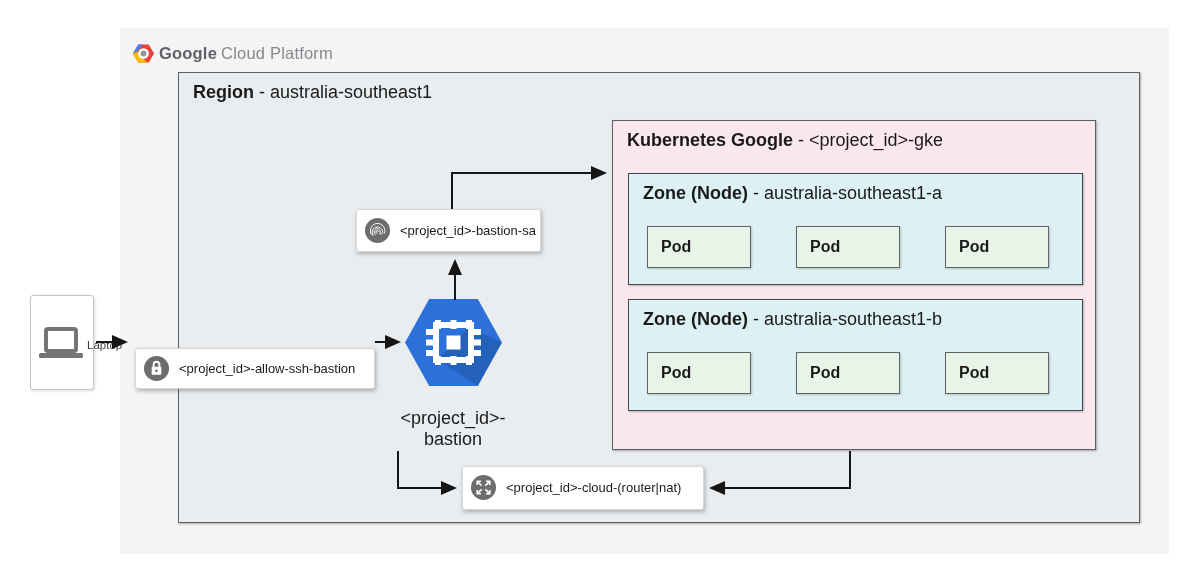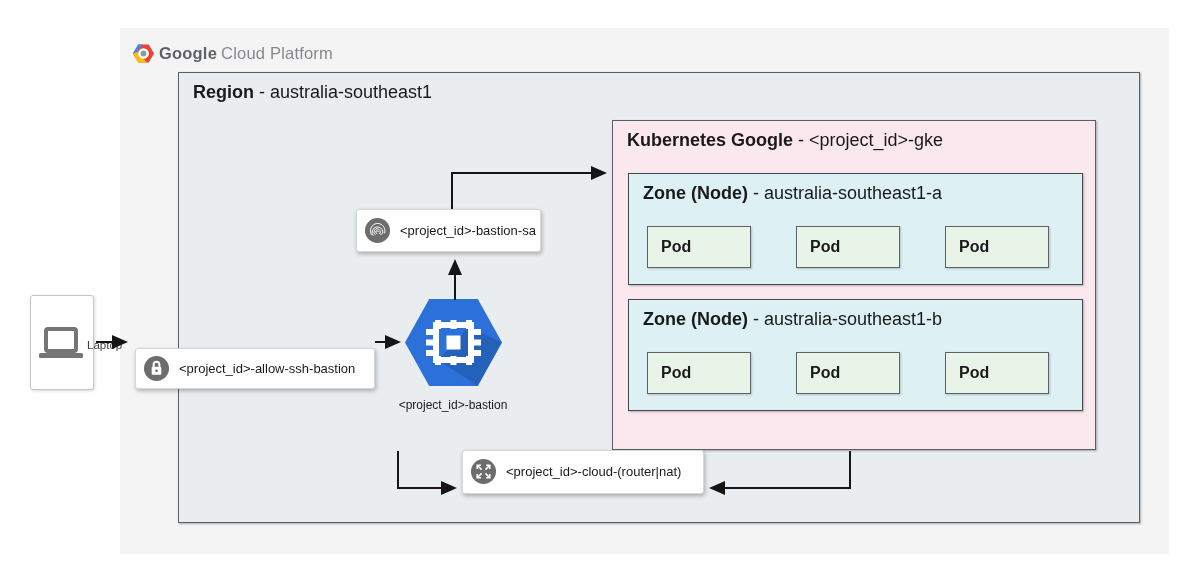--- a/index.html
+++ b/index.html
@@ -30,27 +30,27 @@
 
   .pod-box { position: absolute; top: 52px; width: 104px; height: 42px; background: #e9f4e9; border: 1px solid #5f6368; box-shadow: 1px 1px 2px rgba(0,0,0,0.2); display: flex; align-items: center; }
   .pod-box span { font-weight: 700; font-size: 16px; padding-left: 13px; }
   .pod-1 { left: 18px; } .pod-2 { left: 167px; } .pod-3 { left: 316px; }
 
   .node-card { background: #ffffff; border: 1px solid #d7d7d7; border-radius: 3px; box-shadow: 1px 2px 4px rgba(0,0,0,0.28); display: flex; align-items: center; gap: 9px; padding: 0 10px 1px 7px; }
   .node-card .node-label { font-size: 13px; white-space: nowrap; }
 
   .firewall-card { left: 135px; top: 322px; width: 240px; height: 41px; margin-top: 26px; }
   .sa-card { left: 356px; top: 209px; width: 185px; height: 43px; }
-  .router-card { left: 462px; top: 450px; width: 242px; height: 44px; }
+  .router-card { left: 462px; top: 466px; width: 242px; height: 44px; }
 
   .laptop-card { left: 30px; top: 295px; width: 64px; height: 95px; background: #ffffff; border: 1px solid #c3c7ca; border-radius: 3px; box-shadow: 1px 1px 3px rgba(0,0,0,0.15); display: flex; flex-direction: row; align-items: center; justify-content: space-between; padding: 16px 4px 12px 4px; }
   .laptop-card .laptop-label { font-size: 11.5px; color: #3c4043; }
 
   .hexagon-node { left: 405px; top: 299px; width: 97px; height: 87px; }
-  .bastion-label { left: 383px; top: 398px; width: 140px; text-align: center; font-size: 12px; }
+  .bastion-label { left: 383px; top: 408px; width: 140px; text-align: center; font-size: 18px; }
 
   .icon-circle { flex: 0 0 auto; width: 27px; height: 27px; }
 
   svg { display: block; }
   #arrow-overlay { position: absolute; left: 0; top: 0; pointer-events: none; }
 </style>
 </head>
 <body>
 
 <div id="stage">

